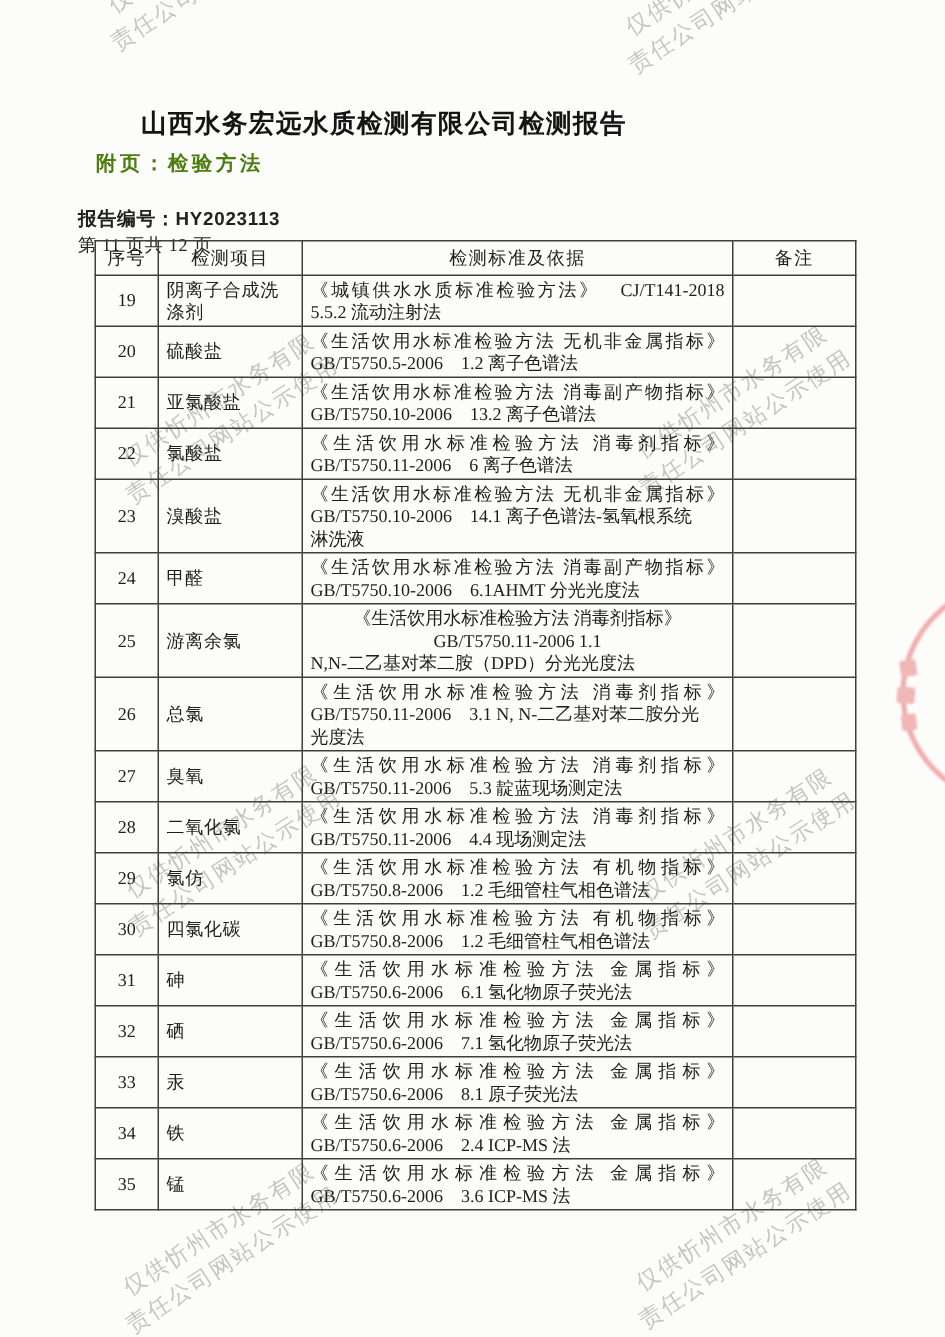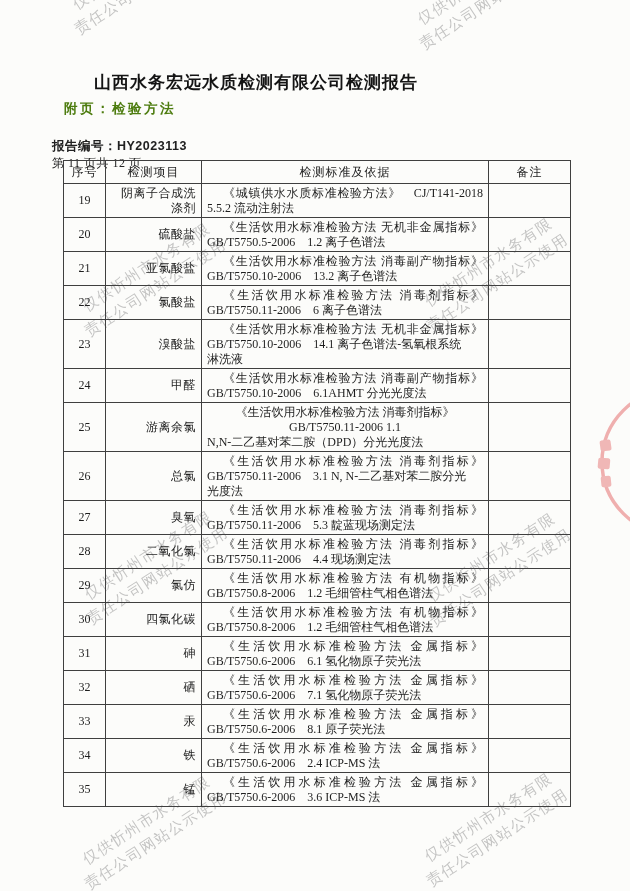--- a/index.html
+++ b/index.html
@@ -50,24 +50,24 @@
     padding:1.5px 5px;
     vertical-align:middle;
     overflow:hidden;
   }
   table.methods th {
     font-weight:400; text-align:center; letter-spacing:1px;
     height:19px;
   }
   col.c1 { width:42px; } col.c2 { width:96px; } col.c3 { width:287px; } col.c4 { width:82px; }
   td.c-no { text-align:center; }
-  td.c-item { text-align:right; padding:1.5px 3px; letter-spacing:0.5px; }
+  td.c-item { text-align:left; padding:1.5px 3px; letter-spacing:0.5px; }
   td.c-std { text-align:left; }
   .std-line { display:block; }
-  .std-line.justify { text-align:justify; text-align-last:justify;margin-left:16px; }
+  .std-line.justify { text-align:justify; text-align-last:justify; }
   .std-line.center { text-align:center; text-align-last:center; }
   
   .wm {
     position:absolute;
     transform:rotate(-33deg);
     font-family:"Liberation Sans", sans-serif;
     font-size:15px; letter-spacing:1.5px; line-height:22px;
     color:#9f9f9f; opacity:0.6; white-space:nowrap;
     pointer-events:none;
   }

